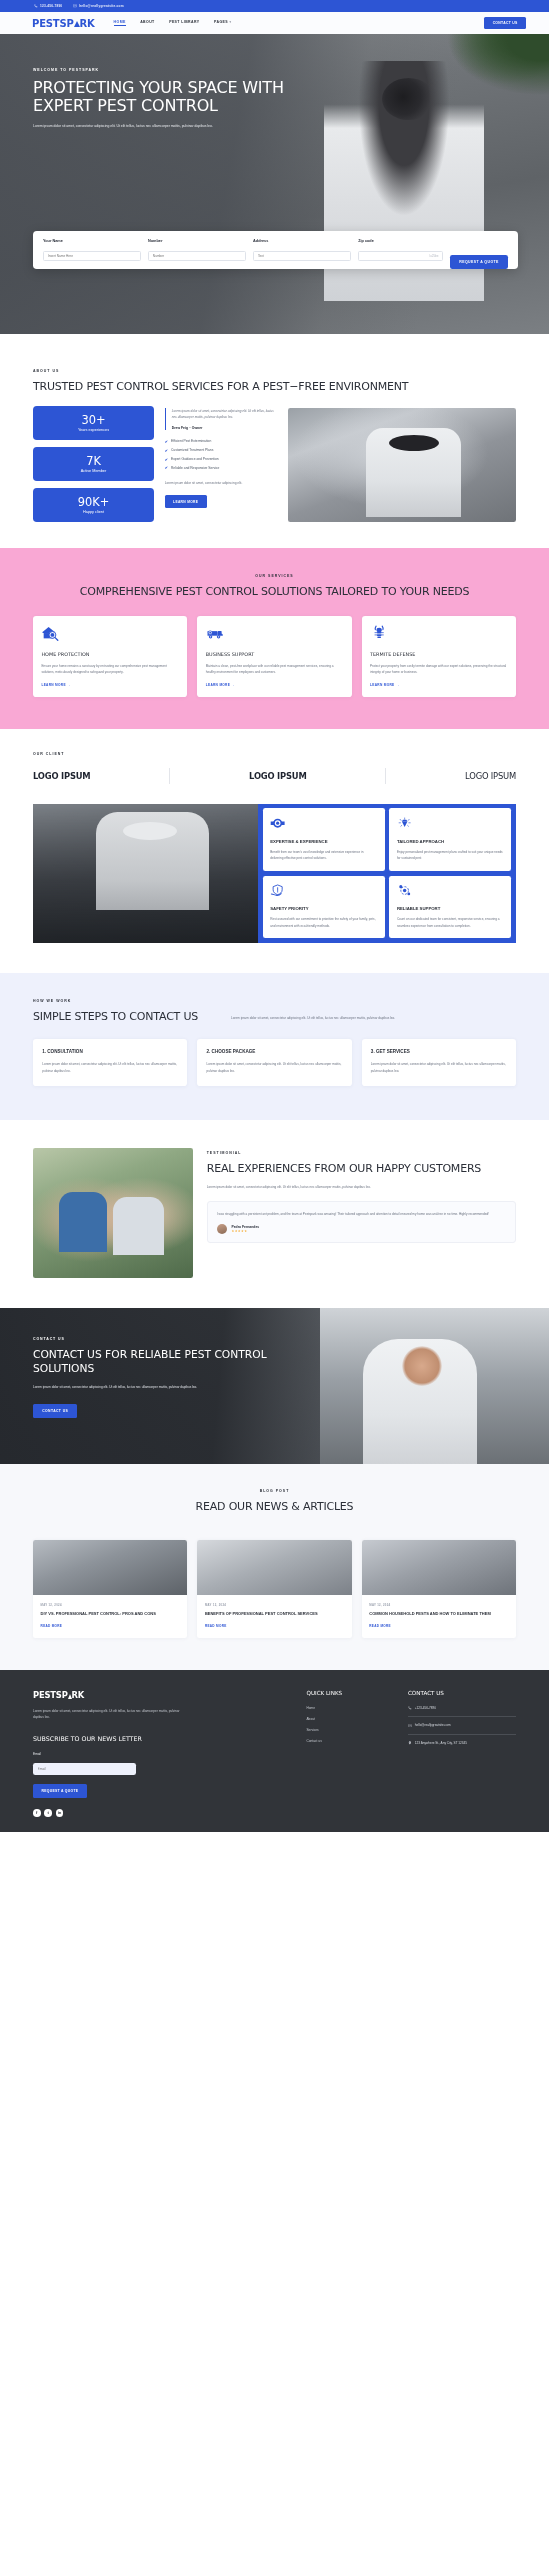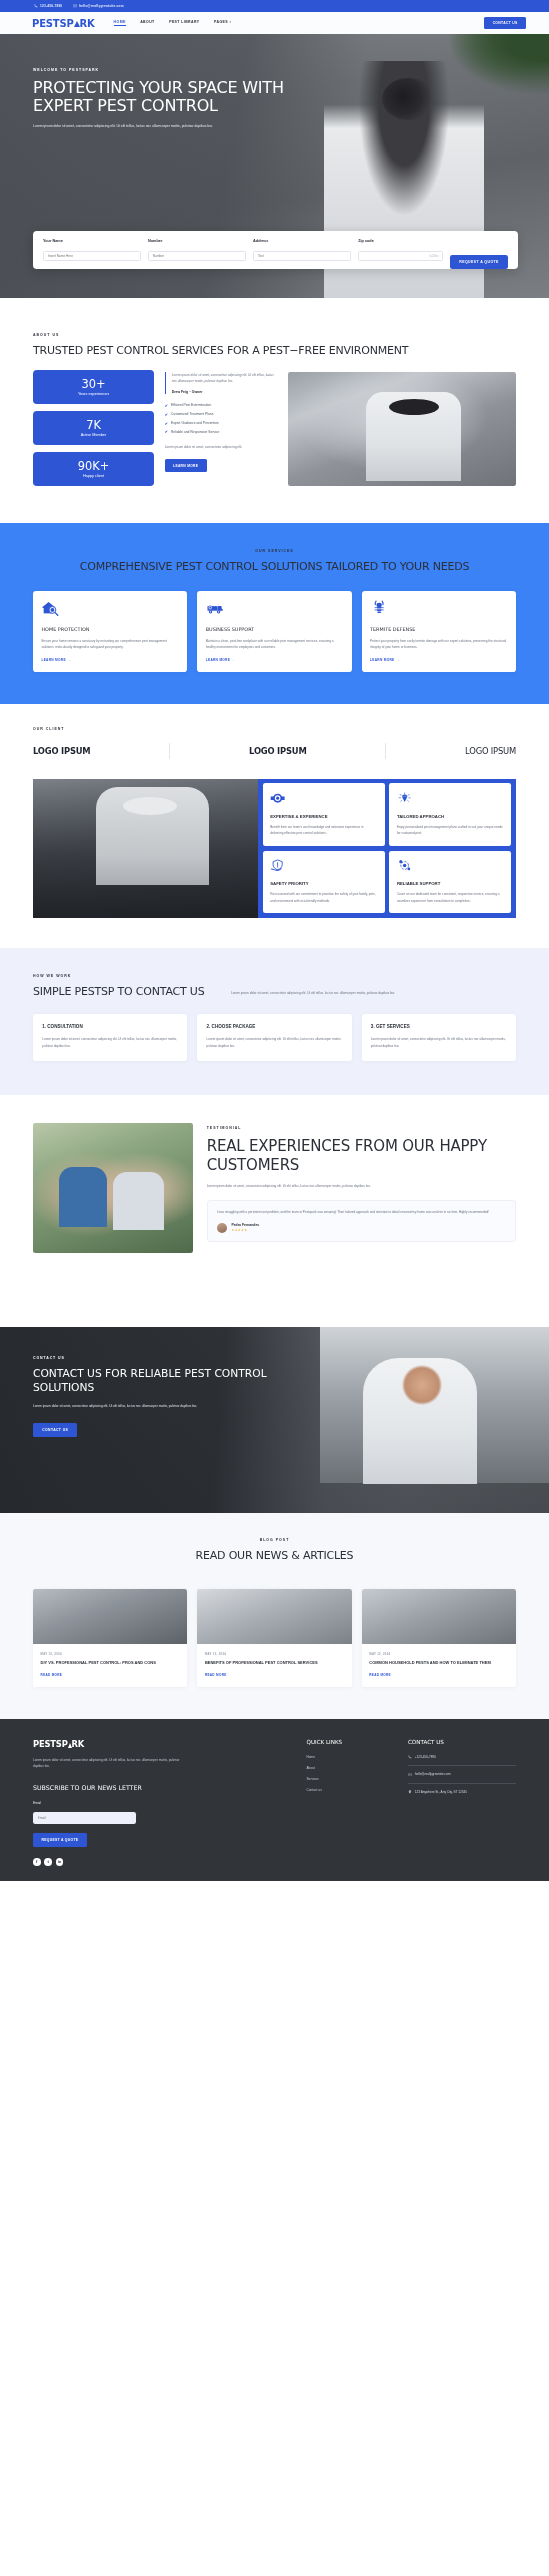--- a/index.html
+++ b/index.html
@@ -31,21 +31,21 @@
   .navlinks { display:flex; gap:14.5px; margin-left:19px; }
   .navlinks a { font-size:3.5px; font-weight:bold; letter-spacing:0.4px; color:#2b2f38; text-decoration:none; }
   .navlinks a.active { color:#2d55d4; border-bottom:0.8px solid #2d55d4; padding-bottom:0.8px;}
   .navlinks .chev { font-size:3.1px; margin-left:1.5px; color:#8a8f9c;}
   .nav-cta {
     margin-left:auto; background:#2d55d4; color:#fff; font-size:3.4px;
     font-weight:bold; letter-spacing:0.3px; padding:3.8px 8.4px; border-radius:1.5px; border:none;
   }
 
   
-  .hero { position:relative; height:264px; overflow:hidden; }
+  .hero { position:relative; height:300px; overflow:hidden; }
   .hero-bg {
     position:absolute; inset:0;
     background:
       linear-gradient(100deg, rgba(72,76,82,.88) 0%, rgba(72,76,82,.72) 42%, rgba(90,92,95,.18) 62%, rgba(120,122,124,0) 78%),
       linear-gradient(170deg,#8c9094 0%, #6f7377 30%, #5f6367 60%, #7b7f83 100%);
   }
   .hero-plant {
     position:absolute; right:0; top:0; width:153px; height:92px;
     background:radial-gradient(ellipse at 95% 8%, #2c4a28 0%, #2c4a28 16%, rgba(44,74,40,0) 45%),
                radial-gradient(ellipse at 72% 2%, #3a5c33 0%, rgba(58,92,51,0) 38%);
@@ -95,21 +95,21 @@
 
   
   .sec { padding:0 33px; }
   .kicker { font-size:3.5px; font-weight:bold; letter-spacing:1px; color:#2b2f38; }
   h2.big {
     font-size:11px; line-height:1.25; font-weight:normal;
     font-family:"DejaVu Sans", sans-serif; color:#2b2f38; letter-spacing:-0.2px;
   }
 
   
-  .about { padding-top:35px; padding-bottom:37px; }
+  .about { padding-top:35px; padding-bottom:26px; }
   .about .kicker{ margin-bottom:6.9px; }
   .about h2 { margin-bottom:12.2px; }
   .about-grid { display:flex; gap:10.7px; }
   .stats { width:121px; display:flex; flex-direction:column; gap:6.9px; }
   .stat {
     background:#2d55d4; border-radius:3.8px; height:34px; color:#fff;
     display:flex; flex-direction:column; align-items:center; justify-content:center;
   }
   .stat .n { font-size:11.4px; font-weight:normal; font-family:"DejaVu Sans", sans-serif; line-height:1.1;}
   .stat .t { font-size:3.8px; margin-top:1.5px; }
@@ -136,21 +136,21 @@
     content:""; position:absolute; left:34%; top:18%; width:42%; height:78%;
     background:linear-gradient(180deg,#edeff1 0%, #dfe2e5 60%, #c9ccd0 100%);
     border-radius:17px 17px 0 0;
   }
   .about-img:before{
     content:""; position:absolute; left:44%; top:24%; width:22%; height:14%;
     background:#232327; border-radius:50%; z-index:2;
   }
 
   
-  .services { background:#3b82f6; padding:26px 33px 32px; text-align:center; }
+  .services { background:#f9a8d4; padding:26px 33px 32px; text-align:center; }
   .services .kicker { margin-bottom:7.6px; }
   .services h2 { margin-bottom:17px; }
   .svc-grid { display:flex; gap:10px; text-align:left; }
   .svc {
     flex:1; background:#fff; border-radius:3.1px; padding:9.2px 8.4px 10px;
     box-shadow:0 0.8px 3.8px rgba(40,50,90,.05);
   }
   .svc .ic { width:18.3px; height:15.3px; margin-bottom:7.6px; }
   .svc h3 { font-size:4.9px; font-weight:normal; font-family:"DejaVu Sans", sans-serif; margin-bottom:5.3px; color:#2b2f38;}
   .svc p { font-size:3.1px; line-height:2.1; color:#6b7280; margin-bottom:7.6px; }
@@ -208,38 +208,37 @@
     background:
       radial-gradient(ellipse at 35% 55%, #d9b49a 0%, rgba(217,180,154,0) 42%),
       radial-gradient(ellipse at 68% 52%, #e4c2aa 0%, rgba(228,194,170,0) 40%),
       linear-gradient(160deg,#b9c7a8 0%, #8fa883 30%, #6f8a66 65%, #4f6a4a 100%);
     position:relative; overflow:hidden;
   }
   .testi-img .f1{position:absolute; left:16%; top:34%; width:30%; height:46%; background:#3c6ea8; border-radius:13.7px 13.7px 0 0;}
   .testi-img .f2{position:absolute; left:50%; top:38%; width:32%; height:44%; background:#d8dde3; border-radius:13.7px 13.7px 0 0;}
   .testi-right { flex:1; padding-top:3.1px;}
   .testi-right .kicker { margin-bottom:6.9px; }
-  .testi-right h2 { margin-bottom:8.4px; font-size:15px;}
+  .testi-right h2 { margin-bottom:8.4px; font-size:11px;}
   .testi-right .lead { font-size:3.1px; line-height:2.1; color:#6b7280; margin-bottom:10.7px; width:175px;}
   .tcard {
     background:#fafbfe; border:0.8px solid #edeff5; border-radius:3.1px; padding:8.4px 9.2px;
   }
   .tcard p { font-size:3.1px; line-height:2.1; color:#6b7280; margin-bottom:6.9px;}
   .tperson { display:flex; align-items:center; gap:4.6px; }
   .tav { width:10px; height:10px; border-radius:50%; background:linear-gradient(160deg,#c9a089,#8a6a55); }
   .tperson .nm { font-size:3.4px; font-weight:bold; color:#1f2430; }
   .stars { font-size:3.1px; color:#f5a623; letter-spacing:0.4px; margin-top:0.8px;}
 
   
   .cta {
-    position:relative; height:186px; overflow:hidden; color:#fff;
+    position:relative; height:156px; overflow:hidden; color:#fff;
     background:
       linear-gradient(95deg, rgba(34,37,42,.94) 0%, rgba(34,37,42,.85) 40%, rgba(60,64,70,.35) 60%, rgba(90,94,100,.1) 75%),
       linear-gradient(160deg,#7f8489 0%, #5d6166 45%, #44484d 100%);
-    margin-top: 44px;
   }
   .cta .van{position:absolute; right:0; top:0; width:229px; height:156px;
     background:linear-gradient(180deg,#cfd3d7 0%, #9aa0a6 45%, #6b7075 100%);}
   .cta .man{position:absolute; right:72px; top:30.5px; width:114px; height:126px;
     background:linear-gradient(180deg,#f0f2f4 0%,#e2e5e8 60%,#cfd2d6 100%); border-radius:35px 35px 0 0;}
   .cta .face{position:absolute; right:107px; top:38px; width:40px; height:40px;
     background:radial-gradient(circle at 50% 50%, #d8a98c 0%, #c08e70 60%, rgba(192,142,112,0) 72%); border-radius:50%;}
   .cta-inner { position:relative; padding:29px 0 0 33px; width:290px; }
   .cta .kick3 { font-size:3.5px; font-weight:bold; letter-spacing:0.9px; margin-bottom:6.9px;}
   .cta h2 { font-size:10.7px; line-height:1.3; font-weight:normal; font-family:"DejaVu Sans", sans-serif; margin-bottom:7.6px;}
@@ -508,21 +507,21 @@
         <h4>RELIABLE SUPPORT</h4>
         <p>Count on our dedicated team for consistent, responsive service, ensuring a seamless experience from consultation to completion.</p>
       </div>
 
     </div>
   </div>
 
   <div class="steps">
     <div class="kicker">HOW WE WORK</div>
     <div class="steps-head">
-      <h2 class="big">SIMPLE PESTSP TO CONTACT US</h2>
+      <h2 class="big">SIMPLE STEPS TO CONTACT US</h2>
       <p>Lorem ipsum dolor sit amet, consectetur adipiscing elit. Ut elit tellus, luctus nec ullamcorper mattis, pulvinar dapibus leo.</p>
     </div>
     <div class="step-grid">
       <div class="step">
         <h4>1. CONSULTATION</h4>
         <p>Lorem ipsum dolor sit amet, consectetur adipiscing elit. Ut elit tellus, luctus nec ullamcorper mattis, pulvinar dapibus leo.</p>
       </div>
       <div class="step">
         <h4>2. CHOOSE PACKAGE</h4>
         <p>Lorem ipsum dolor sit amet, consectetur adipiscing elit. Ut elit tellus, luctus nec ullamcorper mattis, pulvinar dapibus leo.</p>

